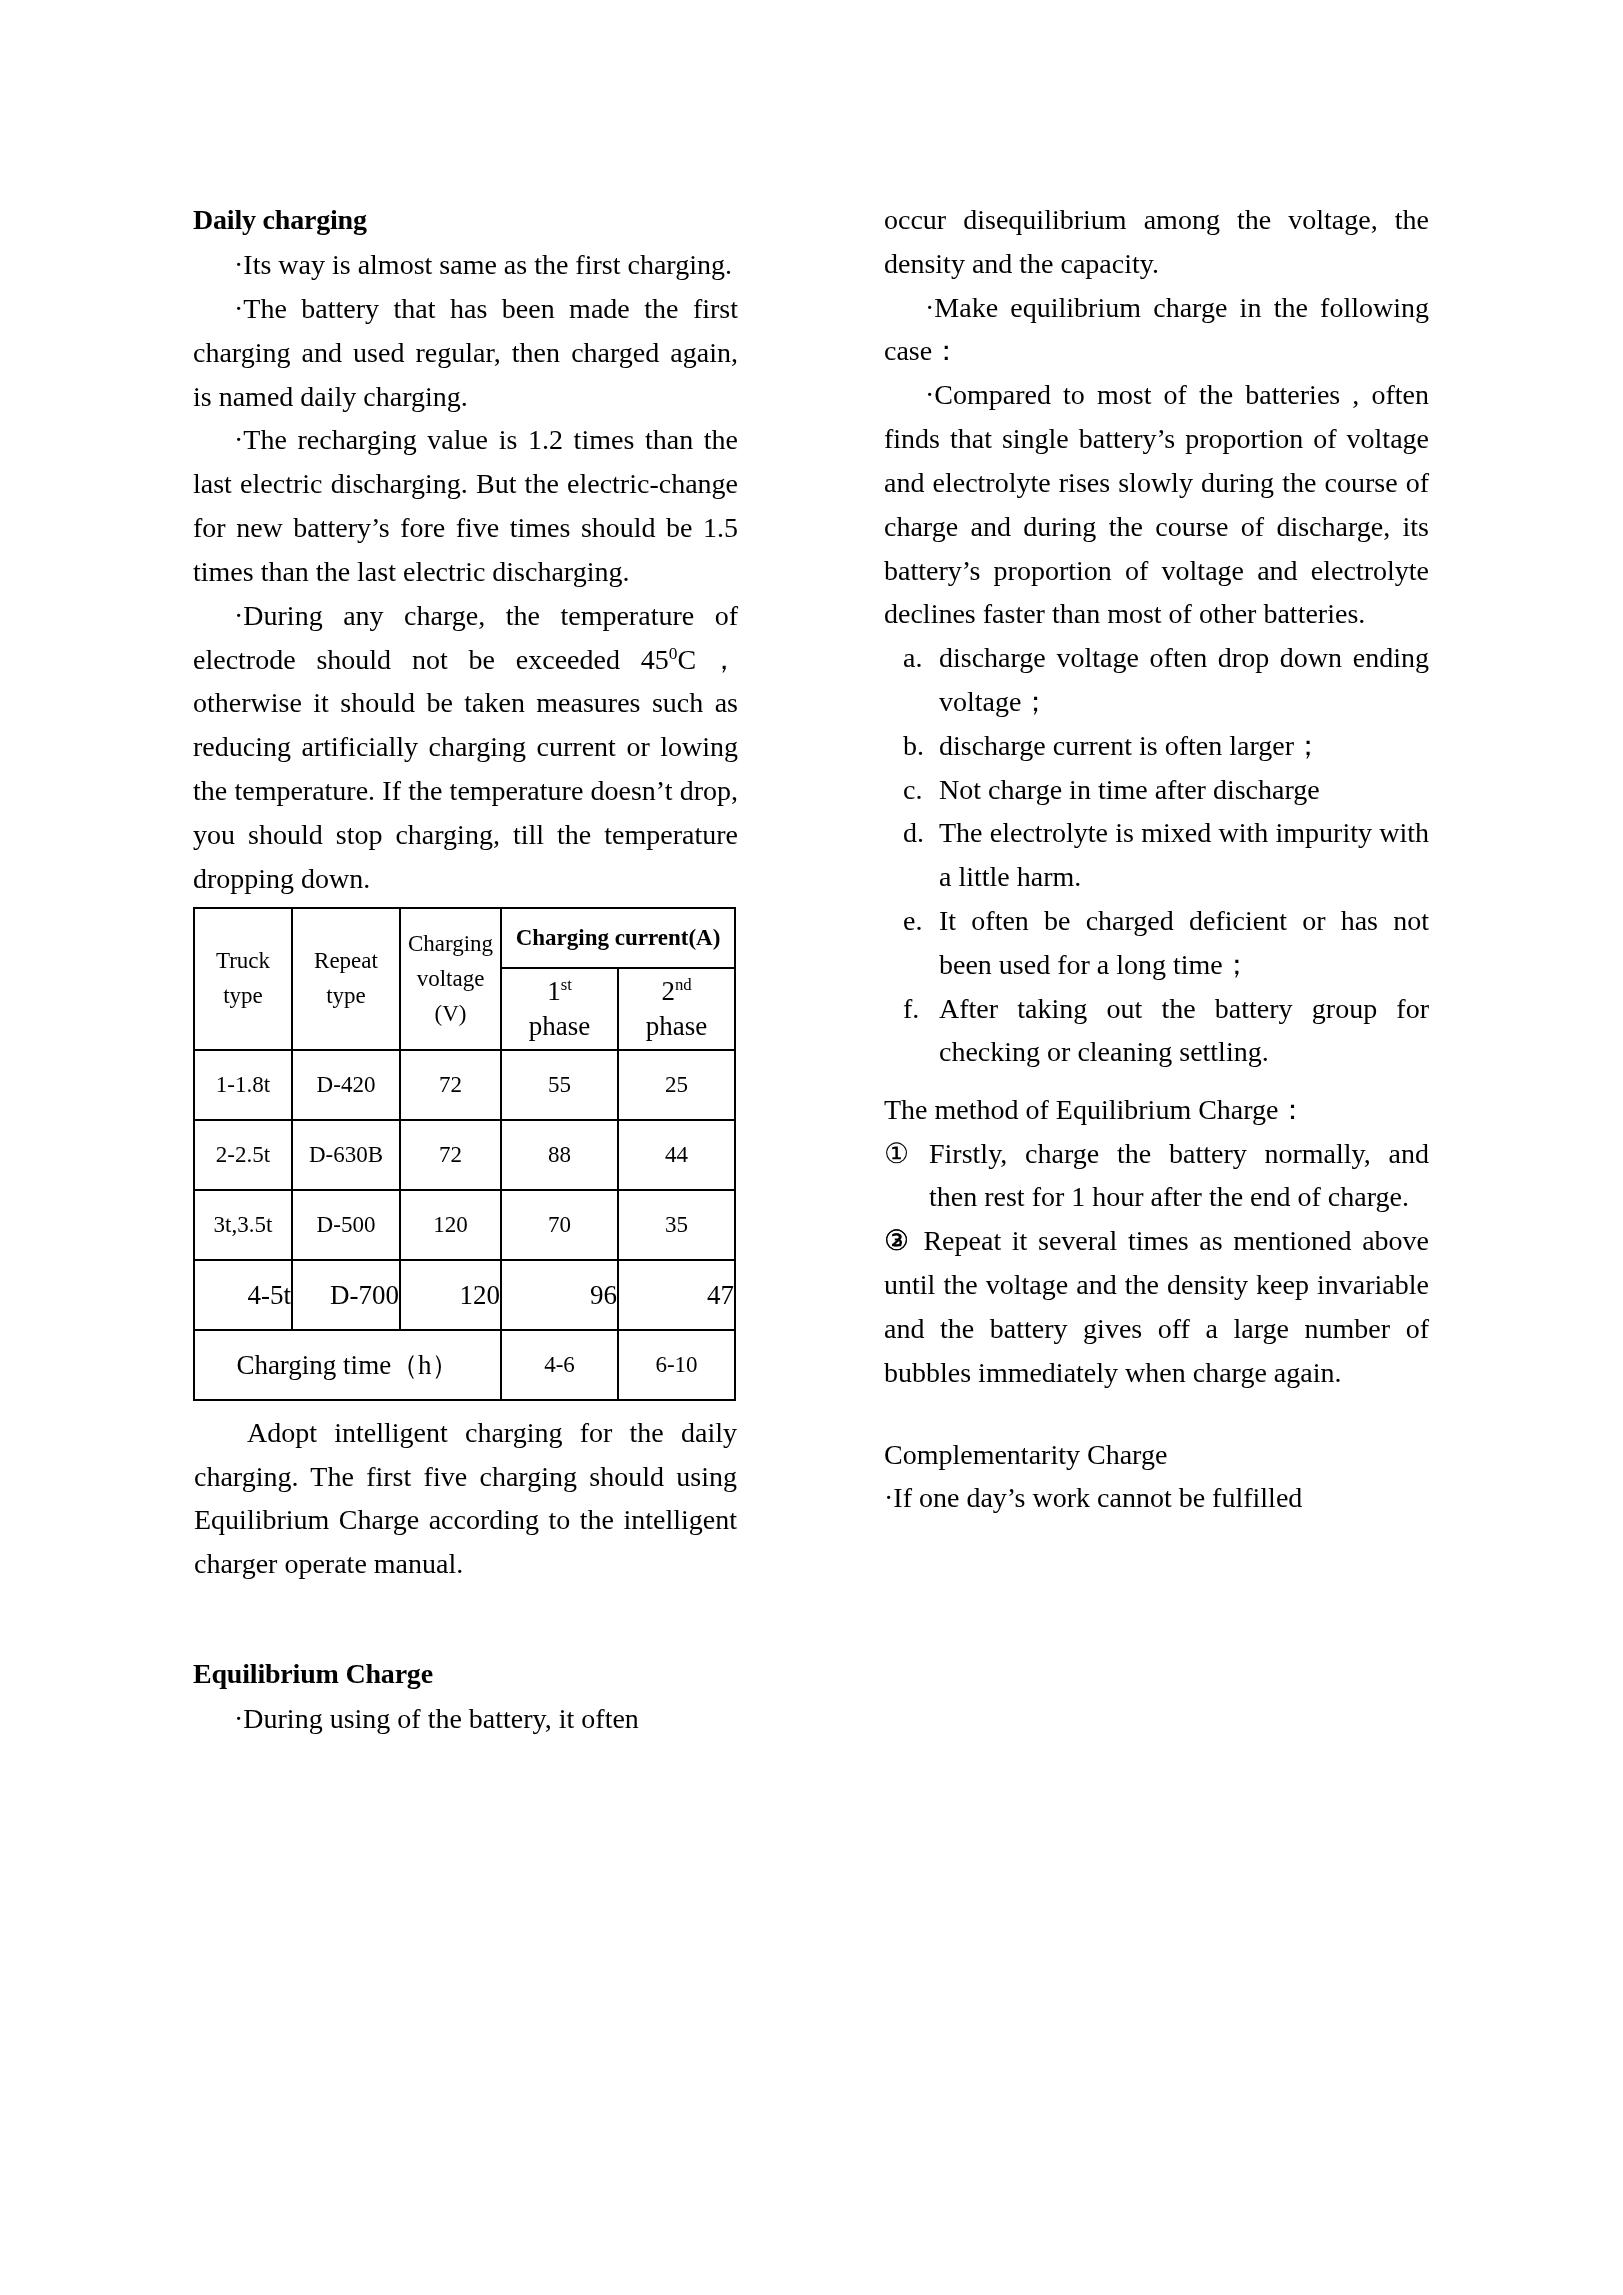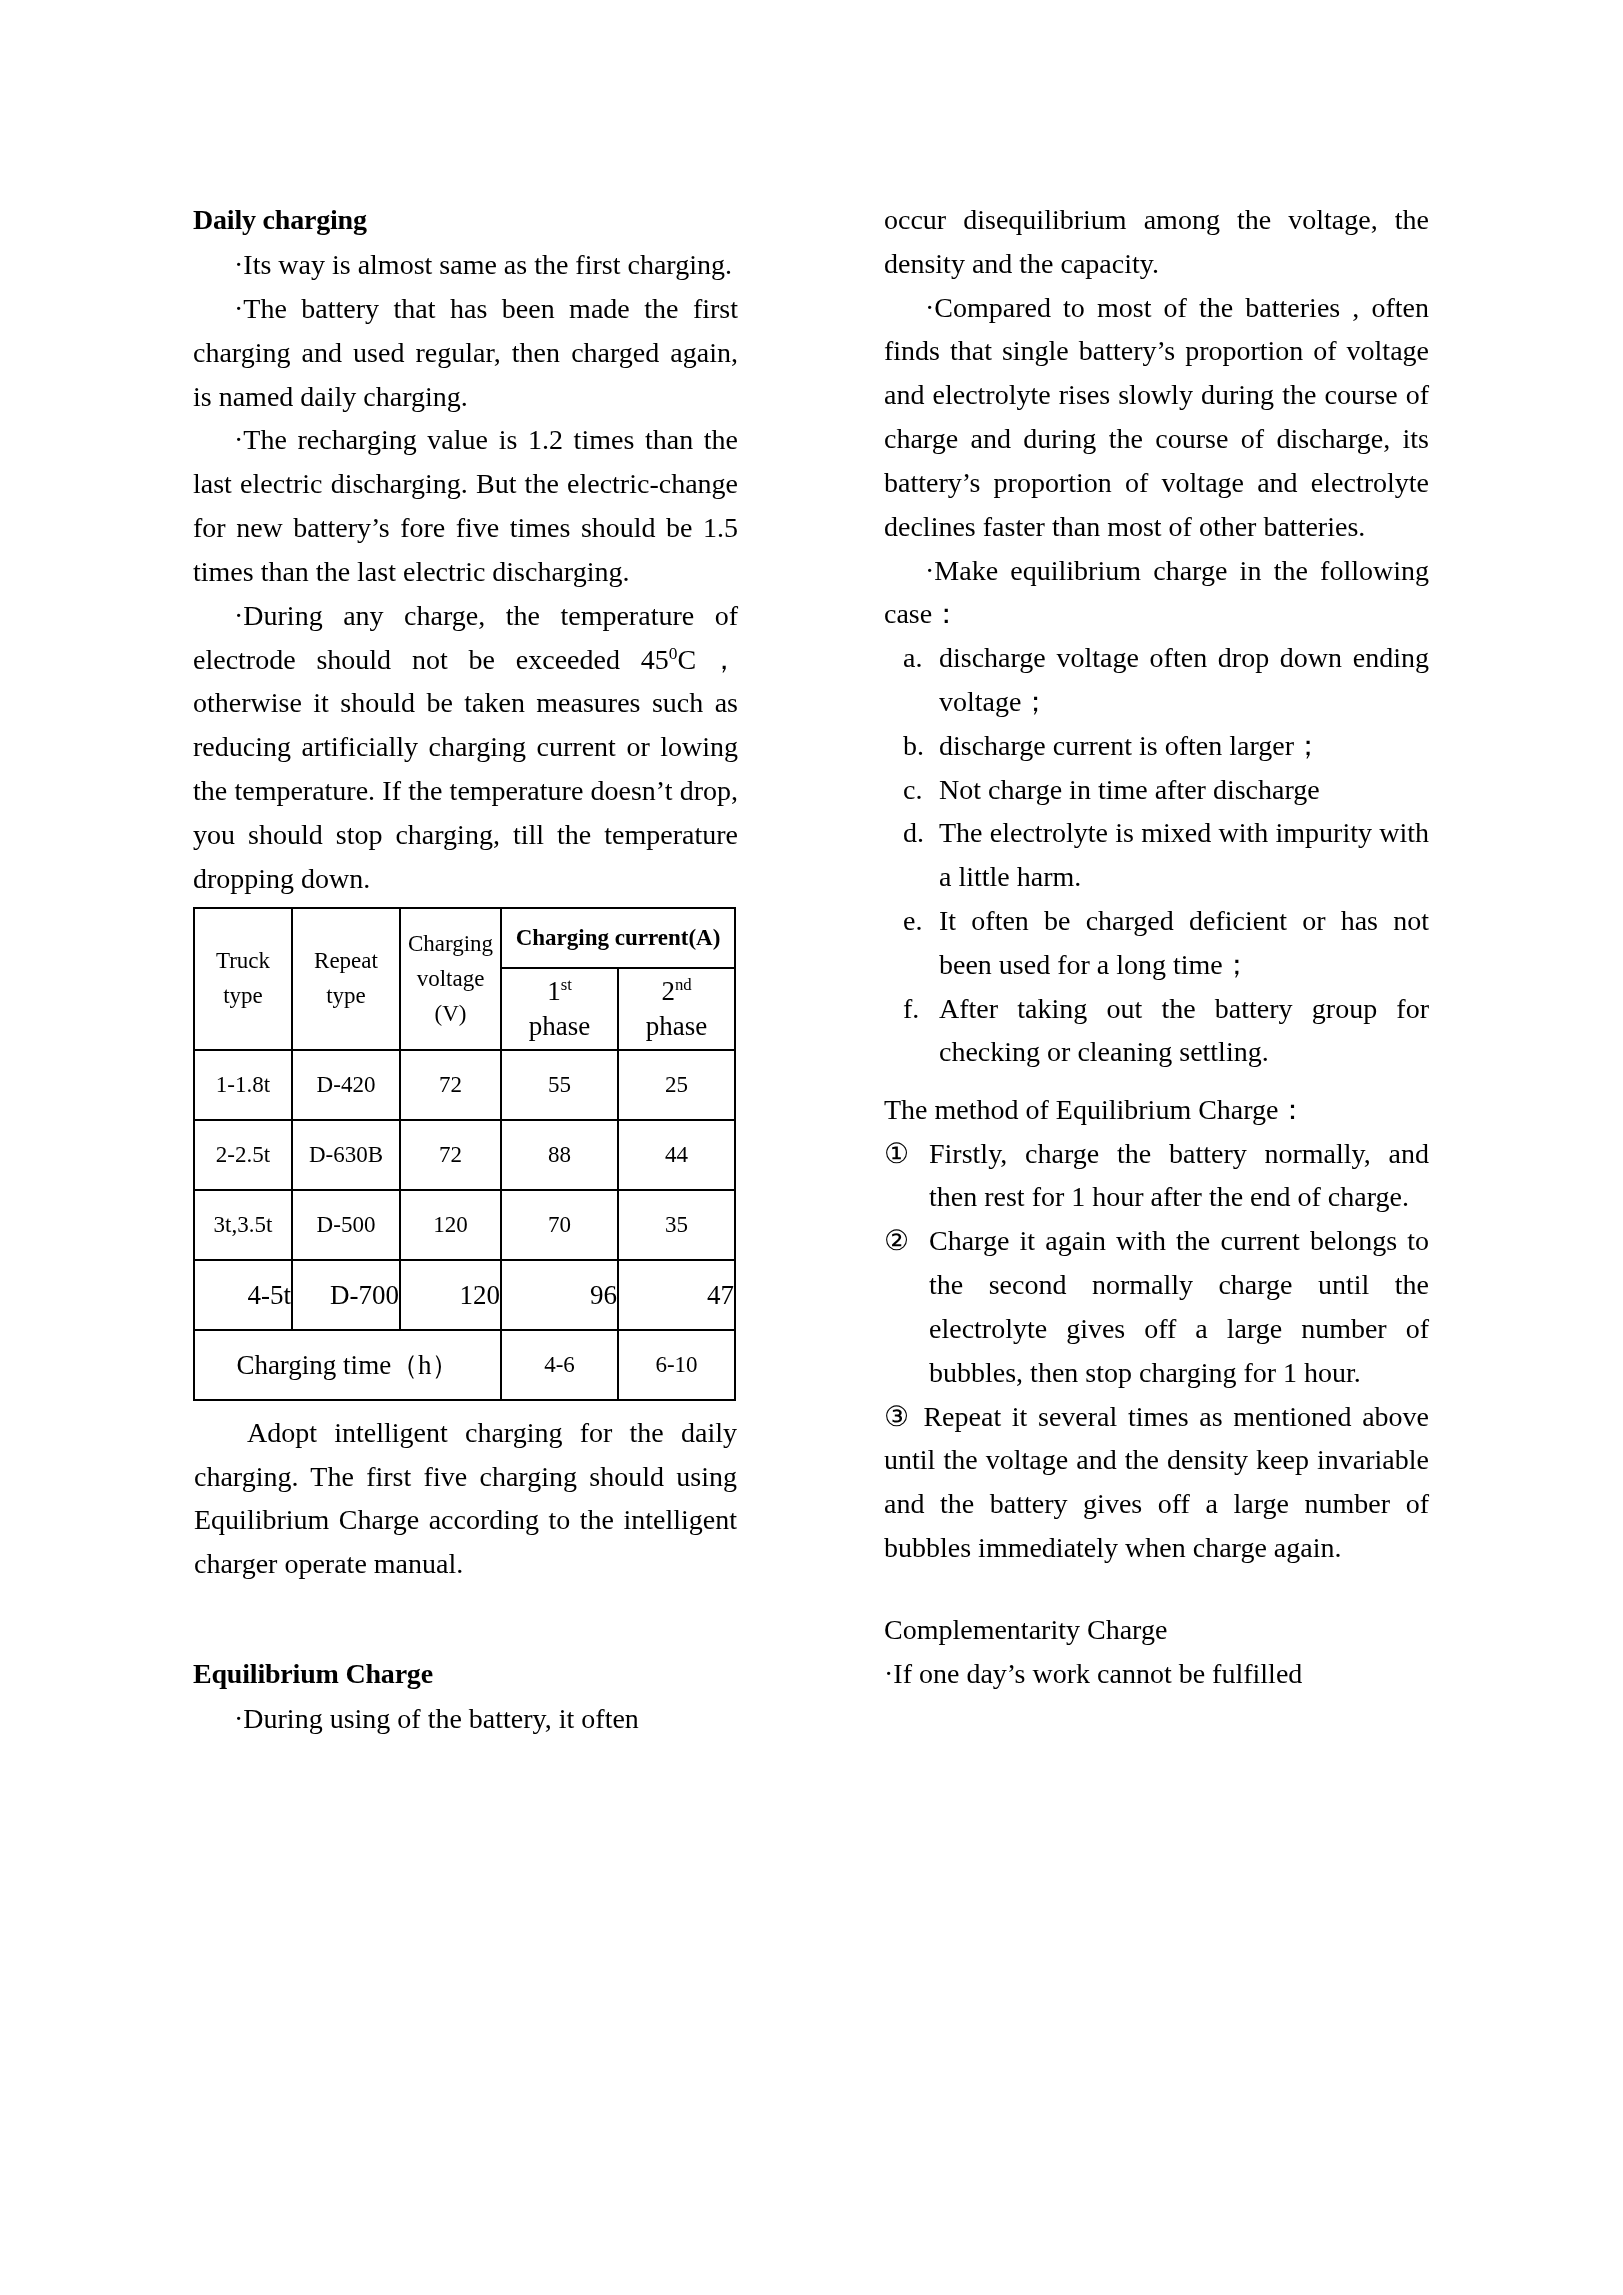--- a/index.html
+++ b/index.html
@@ -249,40 +249,40 @@
 
     <div class="heading">Equilibrium Charge</div>
 
     <p class="para">·During using of the battery, it often</p>
   </div>
 
   <div class="col" id="col-right">
 
     <p class="para-flush">occur disequilibrium among the voltage, the density and the capacity.</p>
 
+    <p class="para">·Make equilibrium charge in the following case：</p>
+
     <p class="para">·Compared to most of the batteries , often finds that single battery’s proportion of voltage and electrolyte rises slowly during the course of charge and during the course of discharge, its battery’s proportion of voltage and electrolyte declines faster than most of other batteries.</p>
-
-    <p class="para">·Make equilibrium charge in the following case：</p>
 
     <ul class="alpha-list">
       <li><span class="marker">a.</span><span>discharge voltage often drop down ending voltage；</span></li>
       <li><span class="marker">b.</span><span>discharge current is often larger；</span></li>
       <li><span class="marker">c.</span><span>Not charge in time after discharge</span></li>
       <li><span class="marker">d.</span><span>The electrolyte is mixed with impurity with a little harm.</span></li>
       <li><span class="marker">e.</span><span>It often be charged deficient or has not been used    for a long time；</span></li>
       <li><span class="marker">f.</span><span>After taking out the battery group for checking or cleaning settling.</span></li>
     </ul>
 
     <div class="gap-sm"></div>
 
     <p class="para-flush">The method of Equilibrium Charge：</p>
 
     <ol class="num-list">
       <li><span class="marker">①</span><span>Firstly, charge the battery normally, and then rest for 1 hour after the end of charge.</span></li>
-      <li><span class="marker">②</span><span>Charge it again with the current belongs to the second normally charge until the electrolyte gives off a large number of bubbles, then stop charging for 1 hour.</span></li>
+      <li><span class="marker">②</span></li>
       <li class="no-indent"><span class="marker">③</span><span>    Repeat it several times as mentioned above until the voltage and the density keep invariable and the battery gives off a large number of bubbles immediately when charge again.</span></li>
     </ol>
 
     <div class="gap-md"></div>
 
     <div class="heading-plain">Complementarity Charge</div>
 
     <p class="para-flush">·If one day’s work cannot be fulfilled</p>
   </div>
 

